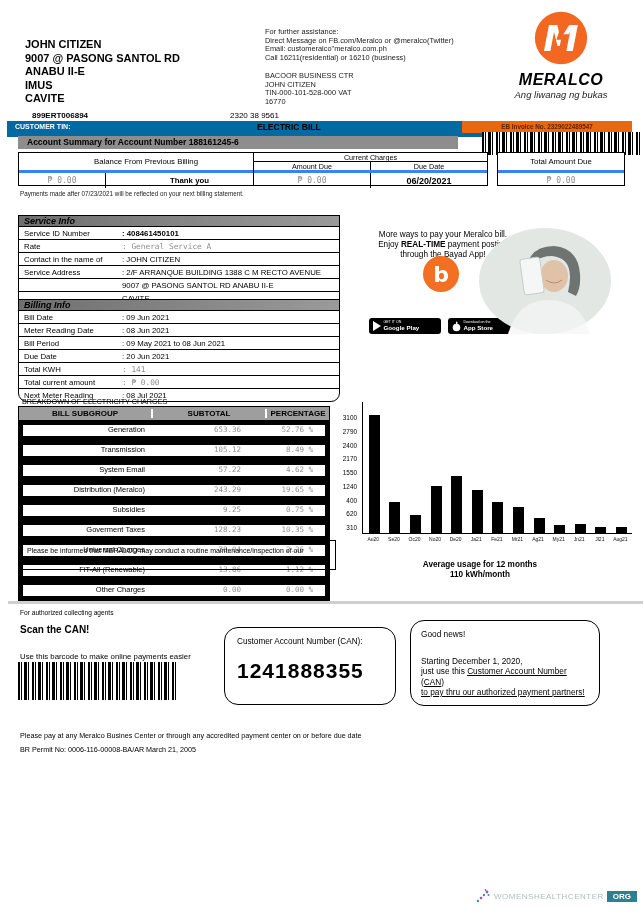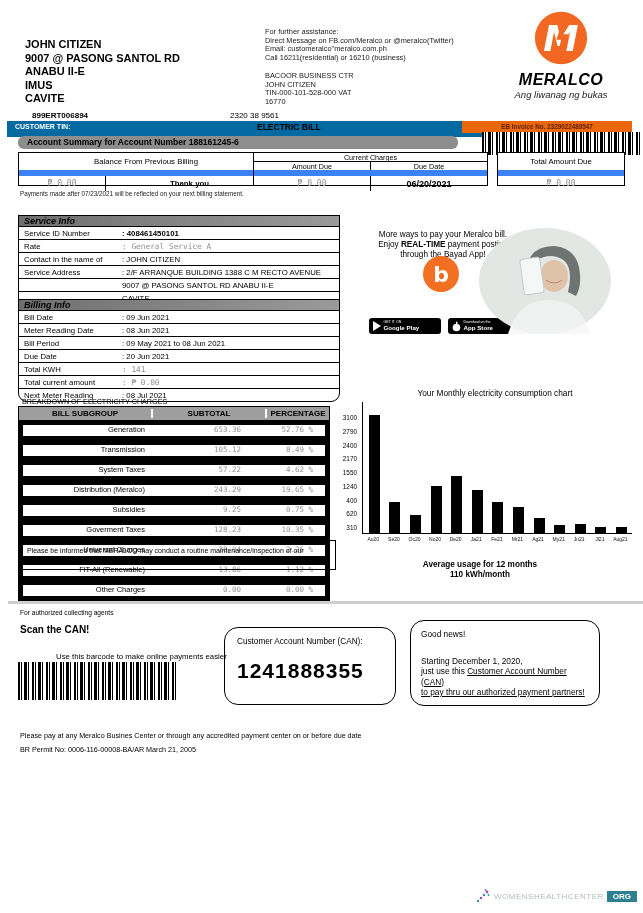--- a/index.html
+++ b/index.html
@@ -17,34 +17,34 @@
 
   .ref-left{left:32px;top:111px;font-size:8px;font-weight:bold;}
   .ref-right{left:230px;top:111px;font-size:8px;}
 
   .orange-bar{left:7px;top:121px;width:625px;height:16px;background:#0369a1;}
   .tin{position:absolute;left:8px;top:0;color:#fff;font-weight:bold;font-size:7px;line-height:12px;}
   .ebill{position:absolute;left:250px;top:0;color:#000;font-weight:bold;font-size:8.5px;line-height:12px;}
   .ebinv{position:absolute;right:0;top:0;width:170px;height:12px;background:#EA670D;
          color:#5b2300;font-size:6.3px;font-weight:bold;line-height:12px;text-align:center;}
 
-  .acct-pill{left:18px;top:136px;width:440px;height:13px;background:#8D8D8D;border-radius:6px;
+  .acct-pill{left:18px;top:136px;width:440px;height:13px;background:#8D8D8D;border-radius:0;
              font-weight:bold;font-size:8.5px;line-height:13px;padding-left:9px;box-sizing:border-box;}
   .barcode{background:repeating-linear-gradient(90deg,#000 0 2px,#fff 2px 3px,#000 3px 4px,#fff 4px 6px,
             #000 6px 9px,#fff 9px 10px,#000 10px 11px,#fff 11px 14px);}
   .bc-top{left:482px;top:132px;width:158px;height:23px;}
 
   
   .sumtbl{left:18px;top:152px;width:607px;height:34px;font-size:7.8px;}
   .sbox{position:absolute;border:1px solid #000;box-sizing:border-box;height:34px;background:#fff;}
   .sbox1{left:0;width:256px;}
   .sbox2{left:235px;width:235px;}
   .sbox3{left:479px;width:128px;}
   .shdr{display:flex;align-items:center;justify-content:center;height:17px;}
-  .srow{display:flex;border-top:6px solid #3b82f6;height:15px;}
+  .srow{display:flex;border-top:3px solid #3b82f6;height:15px;}
   .scell{display:flex;align-items:center;justify-content:center;}
   .s2r1{height:8px;display:flex;align-items:center;justify-content:center;font-size:7.2px;}
   .s2r2{height:8px;display:flex;border-top:1px solid #000;font-size:7.2px;}
   .mono{font-family:"DejaVu Sans Mono",monospace;color:#8f8f8f;}
   .amount{font-size:8px;}
   .footnote{left:20px;top:190px;font-size:6.3px;color:#222;}
 
   
   .sec-hdr{border:1px solid #000;height:12px;background:linear-gradient(90deg,#6f6f6f,#9a9a9a);
            font-weight:bold;font-style:italic;font-size:9px;line-height:11px;padding-left:5px;box-sizing:border-box;}
@@ -100,21 +100,21 @@
   .bar{width:11px;background:#000;}
   .xlabels{position:absolute;left:22px;top:148px;width:270px;display:flex;padding-left:1px;}
   .xlabel{width:20.6px;text-align:center;font-size:5px;flex:none;color:#111;}
   .avg{position:absolute;left:20px;top:172px;width:240px;text-align:center;font-weight:bold;
        font-size:8.2px;line-height:10px;}
 
   
   .divider{left:8px;top:601px;width:635px;height:3px;background:#cfcfcf;}
   .agents{left:20px;top:609px;font-size:6.6px;}
   .scan-title{left:20px;top:624px;font-size:10px;font-weight:bold;}
-  .bc-cap{left:20px;top:652px;font-size:7.8px;margin-left:36px;}
+  .bc-cap{left:20px;top:652px;font-size:7.8px;}
   .bc-bottom{left:18px;top:662px;width:158px;height:38px;}
   .can-box{left:224px;top:627px;width:172px;height:78px;border:1.5px solid #000;border-radius:14px;
            box-sizing:border-box;padding:9px 12px;}
   .can-label{font-size:8.2px;}
   .can-value{font-size:21px;font-weight:bold;letter-spacing:1px;margin-top:13px;}
   .gn-box{left:410px;top:620px;width:190px;height:86px;border:1.5px solid #000;border-radius:14px;
           box-sizing:border-box;padding:8px 10px;font-size:8.3px;line-height:10.5px;}
   .gn-gap{height:16px;}
   .u{text-decoration:underline;}
   .paynote{left:20px;top:731px;font-size:7.2px;}
@@ -273,21 +273,21 @@
           <span class="bk-c0">Generation</span>
           <span class="bk-c1 mono">653.36</span>
           <span class="bk-c2 mono">52.76 %</span>
         </div>
         <div class="bk-row">
           <span class="bk-c0">Transmission</span>
           <span class="bk-c1 mono">105.12</span>
           <span class="bk-c2 mono">8.49 %</span>
         </div>
         <div class="bk-row">
-          <span class="bk-c0">System Taxes</span>
+          <span class="bk-c0">System Email</span>
           <span class="bk-c1 mono">57.22</span>
           <span class="bk-c2 mono">4.62 %</span>
         </div>
         <div class="bk-row">
           <span class="bk-c0">Distribution (Meralco)</span>
           <span class="bk-c1 mono">243.29</span>
           <span class="bk-c2 mono">19.65 %</span>
         </div>
         <div class="bk-row">
           <span class="bk-c0">Subsidies</span>
@@ -359,21 +359,20 @@
       <path d="M30 106 Q40 72 70 72 Q104 72 112 106 Z" fill="#f7f8f7"></path>
       <path d="M48 44 Q50 18 76 18 Q100 20 102 46 Q103 60 98 68 L90 64 Q98 30 74 28 Q52 28 52 50 Z" fill="#6b6f6d"></path>
       <ellipse cx="76" cy="48" rx="14" ry="16" fill="#e7c4a8"></ellipse>
       <path d="M68 52 Q76 58 84 52" stroke="#b98a6d" stroke-width="1" fill="none"></path>
       <rect x="44" y="30" width="20" height="36" rx="3" fill="#fdfdfd" stroke="#c9cfcd" transform="rotate(-8 54 48)"></rect>
       <ellipse cx="67" cy="53" rx="66" ry="53" fill="#9fb8b2" opacity="0.08"></ellipse>
     </svg>
   </div>
 
   <div class="abs chart">
-    <div class="ch-title">Your Monthly electricity consumption chart</div>
     <div class="yticks" id="yticks">
         <div class="ytick" style="top: 12px; width: 17px;">3100</div>
         <div class="ytick" style="top: 25.75px; width: 17px;">2790</div>
         <div class="ytick" style="top: 39.5px; width: 17px;">2400</div>
         <div class="ytick" style="top: 53.25px; width: 17px;">2170</div>
         <div class="ytick" style="top: 67px; width: 17px;">1550</div>
         <div class="ytick" style="top: 80.75px; width: 17px;">1240</div>
         <div class="ytick" style="top: 94.5px; width: 17px;">400</div>
         <div class="ytick" style="top: 108.25px; width: 17px;">620</div>
         <div class="ytick" style="top: 122px; width: 17px;">310</div>

